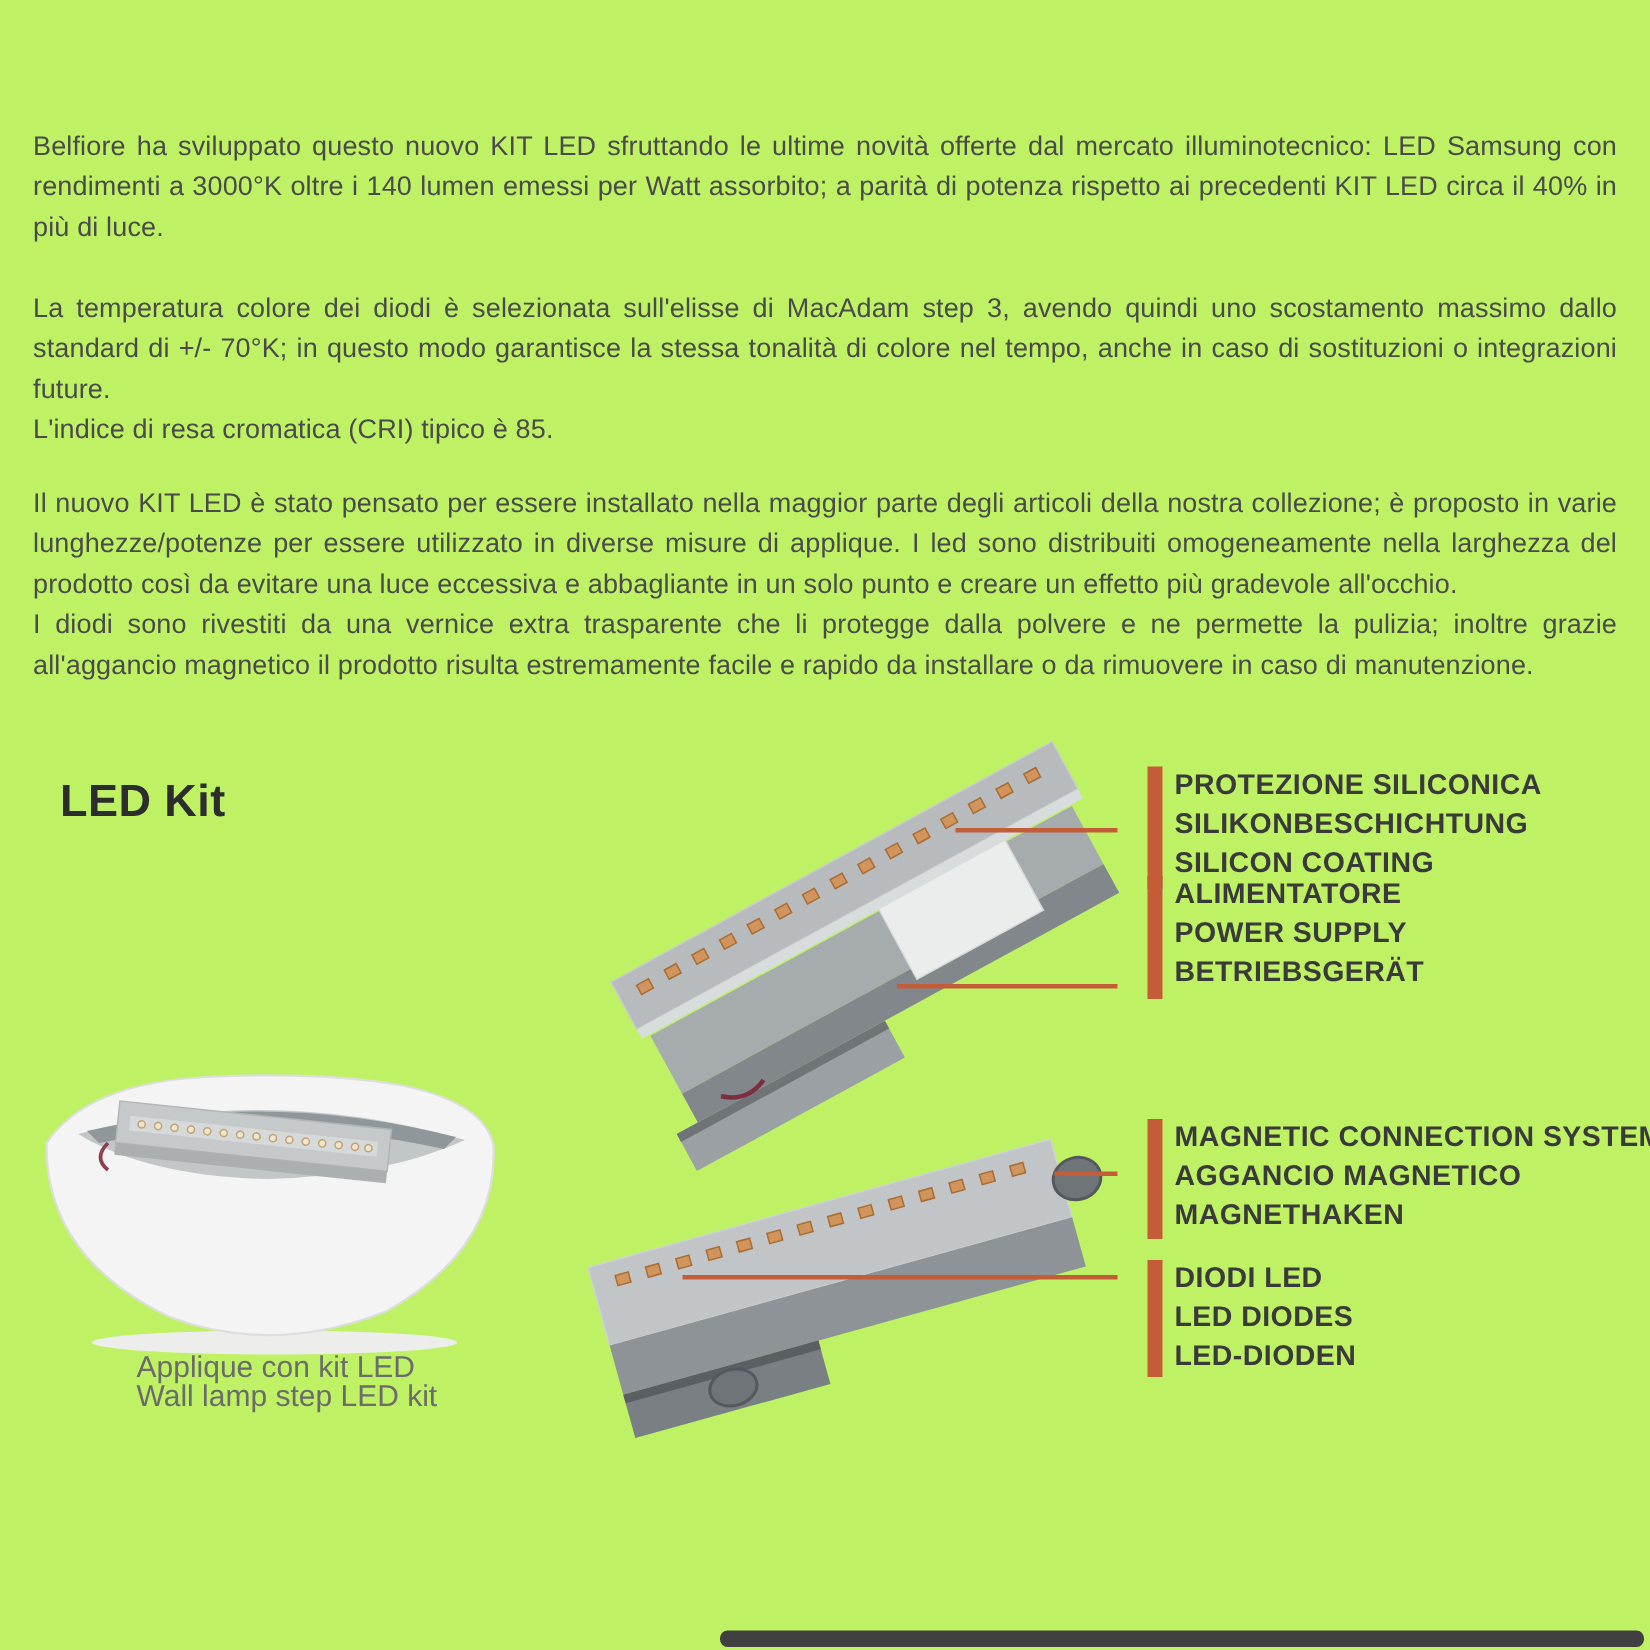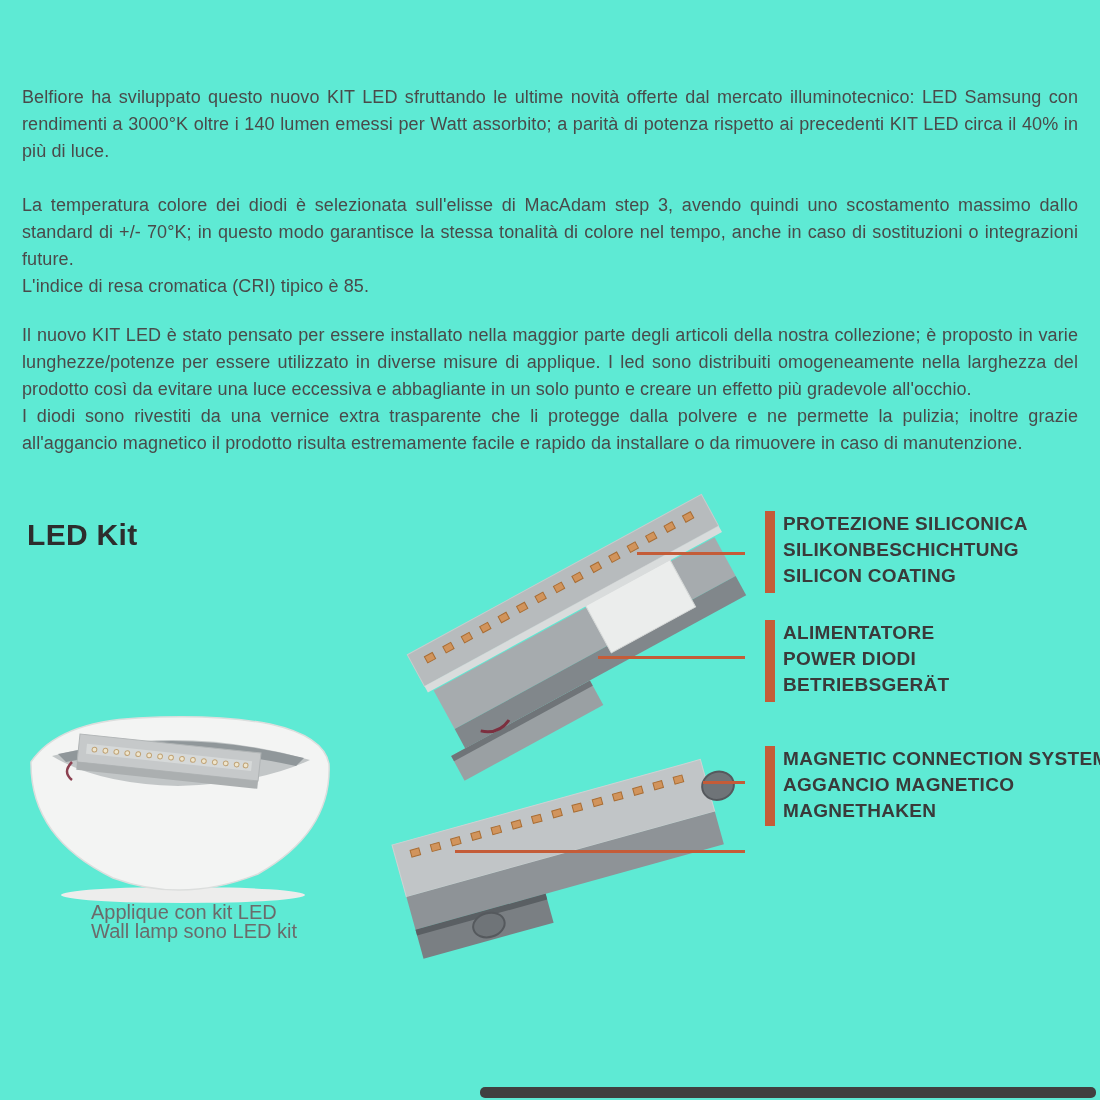--- a/index.html
+++ b/index.html
@@ -1,27 +1,27 @@
 <!DOCTYPE html>
 <html><head>
 <meta charset="utf-8">
 <style>
   html,body{margin:0;padding:0;background:#ffffff;}
   body{width:1100px;height:1100px;position:relative;overflow:hidden;
        font-family:"Liberation Sans", sans-serif;
        -webkit-font-smoothing:antialiased;}
-  .page{position:absolute;inset:0;background:#5eead4;}
+  .page{position:absolute;inset:0;background:#bef264;}
 
   .para{
     position:absolute;left:22px;width:1056px;
     font-size:18px;line-height:27px;color:#4a4a4a;
     text-align:justify;white-space:pre-line;letter-spacing:.1px;
   }
   .heading{
-    position:absolute;left:27px;top:518px;
+    position:absolute;left:40px;top:518px;
     font-size:30px;font-weight:bold;color:#2d2d2d;letter-spacing:.3px;
   }
 
   .callout{position:absolute;left:745px;display:flex;padding-left:20px;}
   .callout .bar{width:10px;flex:0 0 10px;}
   .callout .lines{padding-left:8px;}
   .callout .line{
     font-size:19px;font-weight:bold;color:#3a3a3a;
     line-height:26px;letter-spacing:.3px;white-space:nowrap;
   }
@@ -163,39 +163,47 @@
 
   <div class="callout" style="top:511px">
     <div class="bar" style="background:#c45c38;height:82px"></div>
     <div class="lines">
       <div class="line">PROTEZIONE SILICONICA</div>
       <div class="line">SILIKONBESCHICHTUNG</div>
       <div class="line">SILICON COATING</div>
     </div>
   </div>
 
-  <div class="callout" style="top:620px">
+  <div class="callout" style="top:584px">
     <div class="bar" style="background:#c45c38;height:82px"></div>
     <div class="lines">
       <div class="line">ALIMENTATORE</div>
-      <div class="line">POWER DIODI</div>
+      <div class="line">POWER SUPPLY</div>
       <div class="line">BETRIEBSGERÄT</div>
     </div>
   </div>
 
   <div class="callout" style="top:746px">
     <div class="bar" style="background:#c45c38;height:80px"></div>
     <div class="lines">
       <div class="line">MAGNETIC CONNECTION SYSTEM</div>
       <div class="line">AGGANCIO MAGNETICO</div>
       <div class="line">MAGNETHAKEN</div>
     </div>
   </div>
 
+  <div class="callout" style="top:840px">
+    <div class="bar" style="background:#c45c38;height:78px"></div>
+    <div class="lines">
+      <div class="line">DIODI LED</div>
+      <div class="line">LED DIODES</div>
+      <div class="line">LED-DIODEN</div>
+    </div>
+  </div>
 
   <div class="caption">
     <div>Applique con kit LED</div>
-    <div>Wall lamp sono LED kit</div>
+    <div>Wall lamp step LED kit</div>
   </div>
 
   <div class="footer-bar"></div>
 
 </div>
 
 </body></html>

